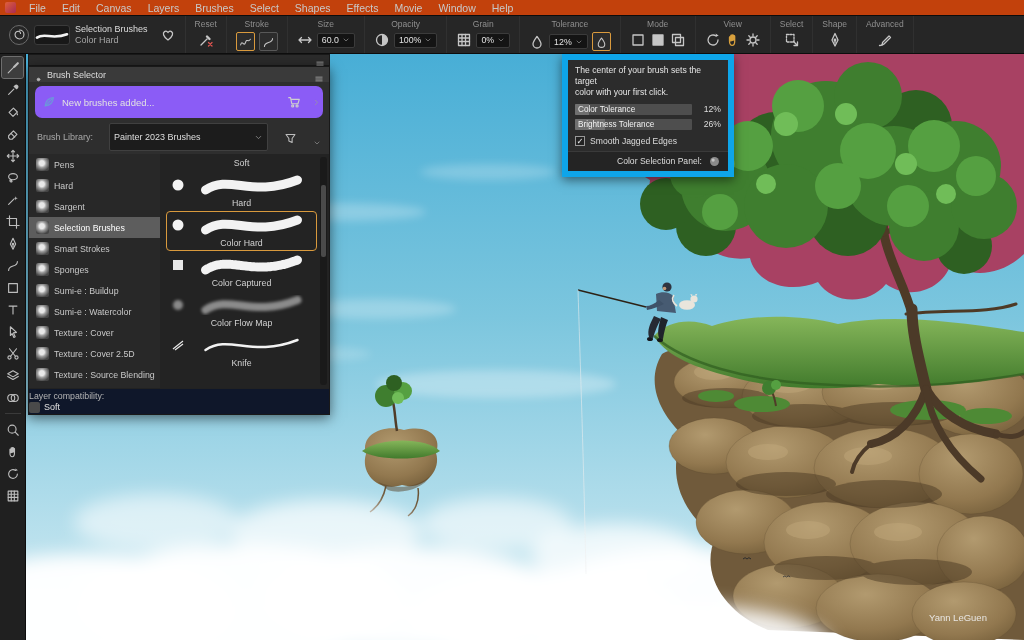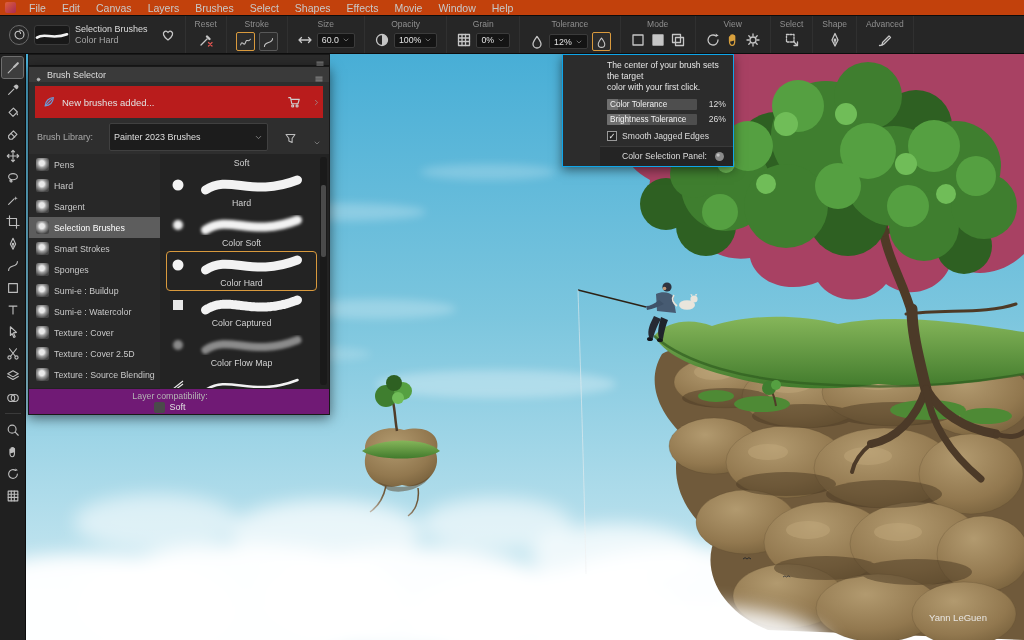--- a/index.html
+++ b/index.html
@@ -46,21 +46,21 @@
   .canvas svg { display:block; }
 
   
   .dock-strip { position:absolute; left:28px; top:54px; width:302px; height:12px; background:#2b2b2b; border:1px solid #191919; display:flex; justify-content:flex-end; align-items:center; padding-right:4px; z-index:6; }
   .dock-strip .mini { width:10px; height:10px; color:#a8a8a8; }
   .panel { position:absolute; left:28px; top:66px; width:302px; height:349px; background:#2e2e2e; border:1px solid #191919; box-shadow:0 3px 12px rgba(0,0,0,.55); display:flex; flex-direction:column; z-index:6; }
   .ph { height:15px; background:#3a3a3a; display:flex; align-items:center; gap:4px; padding:0 5px; flex:none; }
   .ph .dot { width:9px; height:9px; color:#bbb; }
   .ph-title { font-size:9px; color:#dedede; flex:1; }
   .ph .mini { width:10px; height:10px; color:#a8a8a8; }
-  .banner { margin:4px 6px 3px; height:22px; background:#b91c1c; border-radius:0; display:flex; align-items:center; gap:6px; padding:16px 7px; flex:none; }
+  .banner { margin:4px 6px 3px; height:22px; background:#8b5cf6; border-radius:7px; display:flex; align-items:center; gap:6px; padding:16px 7px; flex:none; }
   .banner .feather { width:14px; height:14px; color:#6b9bd8; }
   .banner-text { font-size:9.5px; color:#e2e2e2; flex:1; }
   .banner .cart { width:14px; height:14px; color:#cfcfcf; }
   .banner .chevR { width:9px; height:9px; color:#9a9a9a; transform:rotate(-90deg); }
   .librow { display:flex; align-items:center; gap:16px; padding:2px 8px 3px; flex:none; }
   .lib-label { font-size:9px; color:#a8a8a8; white-space:nowrap; }
   .lib-dd { flex:1; height:28px; background:#1c1c1c; border:1px solid #404040; border-radius:2px; font-size:9px; color:#dedede; display:flex; align-items:center; justify-content:space-between; padding:0 4px; }
   .lib-dd .chev { width:9px; height:9px; color:#9a9a9a; }
   .funnel { width:13px; height:13px; color:#bdbdbd; }
   .panel-content { flex:1; display:flex; min-height:0; position:relative; }
@@ -73,27 +73,27 @@
   .variant.selected { border-color:#d99a3d; }
   .variant.partial .vlabel { height:13px; }
   .vrow { height:25px; display:flex; align-items:center; gap:4px; padding:0 3px; }
   .vdab { width:16px; height:16px; flex:none; }
   .vdab svg { width:100%; height:100%; }
   .vstroke { flex:1; height:24px; }
   .vstroke svg { width:100%; height:100%; }
   .vlabel { text-align:center; font-size:8.8px; color:#d2d2d2; height:13px; line-height:13px; }
   .vscroll { position:absolute; right:2px; top:3px; bottom:3px; width:7px; background:#1a1a1a; border-radius:3px; }
   .vthumb { position:absolute; right:1px; top:28px; width:5px; height:72px; background:#4a4a4a; border-radius:2px; }
-  .pfooter { height:26px; background:#701a75; border-top:1px solid #222; display:flex; flex-direction:column; align-items:center; justify-content:center; padding-right:18px; gap:1px; flex:none; }
+  .pfooter { height:26px; background:#0f172a; border-top:1px solid #222; display:flex; flex-direction:column; align-items:flex-start; justify-content:center; padding-right:18px; gap:1px; flex:none; }
   .pf1 { font-size:8.8px; color:#b5b5b5; }
   .pf2 { display:flex; align-items:center; gap:4px; font-size:9px; color:#e0e0e0; }
   .pf-icon { width:11px; height:11px; background:#4a4a4a; border-radius:2px; }
 
   
-  .tpop { position:absolute; left:562px; top:54px; width:172px; background:#2c2c2c; border:1px solid #0ea5e9; box-shadow:0 3px 10px rgba(0,0,0,.5); z-index:7; font-size:8.6px; color:#ddd;padding-left:37px; }
+  .tpop { position:absolute; left:562px; top:54px; width:172px; background:#2c2c2c; border:6px solid #0ea5e9; box-shadow:0 3px 10px rgba(0,0,0,.5); z-index:7; font-size:8.6px; color:#ddd; }
   .tp-hint { padding:5px 7px 3px; line-height:1.3; color:#e6e6e6; }
   .tp-row { display:flex; align-items:center; gap:5px; padding:2px 7px; }
   .tp-bar { flex:1; height:11px; background:#4e4e4e; position:relative; overflow:hidden; border-radius:1px; }
   .tp-fill { position:absolute; left:0; top:0; bottom:0; background:#6f6f6f; }
   .tp-label { position:absolute; left:3px; top:0; line-height:11px; font-size:8.2px; color:#f2f2f2; white-space:nowrap; }
   .tp-val { width:24px; text-align:right; color:#ddd; }
   .tp-check { display:flex; align-items:center; gap:5px; padding:4px 7px 5px; }
   .cb { width:10px; height:10px; border:1px solid #999; background:#222; color:#e6e6e6; font-size:8.5px; line-height:9px; text-align:center; flex:none; }
   .tp-foot { background:#242424; border-top:1px solid #3a3a3a; display:flex; align-items:center; justify-content:flex-end; gap:6px; padding:3px 7px; }
   .sphere { width:13px; height:13px; }
@@ -722,31 +722,20 @@
             <div class="vrow">
               <span class="vdab"><svg viewBox="0 0 16 16" width="100%" height="100%">
                   <circle cx="8" cy="8" r="5.5" fill="#f2f2f2"></circle>
                 </svg></span>
               <span class="vstroke"><svg viewBox="0 0 104 24" width="100%" height="100%">
                   <path d="M6 17 C30 1 52 25 98 7" fill="none" stroke="#f2f2f2" stroke-width="9" stroke-linecap="round" opacity="1"></path>
                 </svg></span>
             </div>
             <div class="vlabel">Hard</div>
           </div>
-          <div class="variant">
-            <div class="vrow">
-              <span class="vdab"><svg viewBox="0 0 16 16" width="100%" height="100%">
-                  <circle cx="8" cy="8" r="5" fill="#eeeeee" filter="url(#blurS)"></circle>
-                </svg></span>
-              <span class="vstroke"><svg viewBox="0 0 104 24" width="100%" height="100%">
-                  <path d="M6 17 C30 1 52 25 98 7" fill="none" stroke="#f2f2f2" stroke-width="9" stroke-linecap="round" opacity="1" filter="url(#blurS)"></path>
-                </svg></span>
-            </div>
-            <div class="vlabel">Color Soft</div>
-          </div>
           <div class="variant selected">
             <div class="vrow">
               <span class="vdab"><svg viewBox="0 0 16 16" width="100%" height="100%">
                   <circle cx="8" cy="8" r="5.5" fill="#f2f2f2"></circle>
                 </svg></span>
               <span class="vstroke"><svg viewBox="0 0 104 24" width="100%" height="100%">
                   <path d="M6 17 C30 1 52 25 98 7" fill="none" stroke="#f2f2f2" stroke-width="9" stroke-linecap="round" opacity="1"></path>
                 </svg></span>
             </div>
             <div class="vlabel">Color Hard</div>

